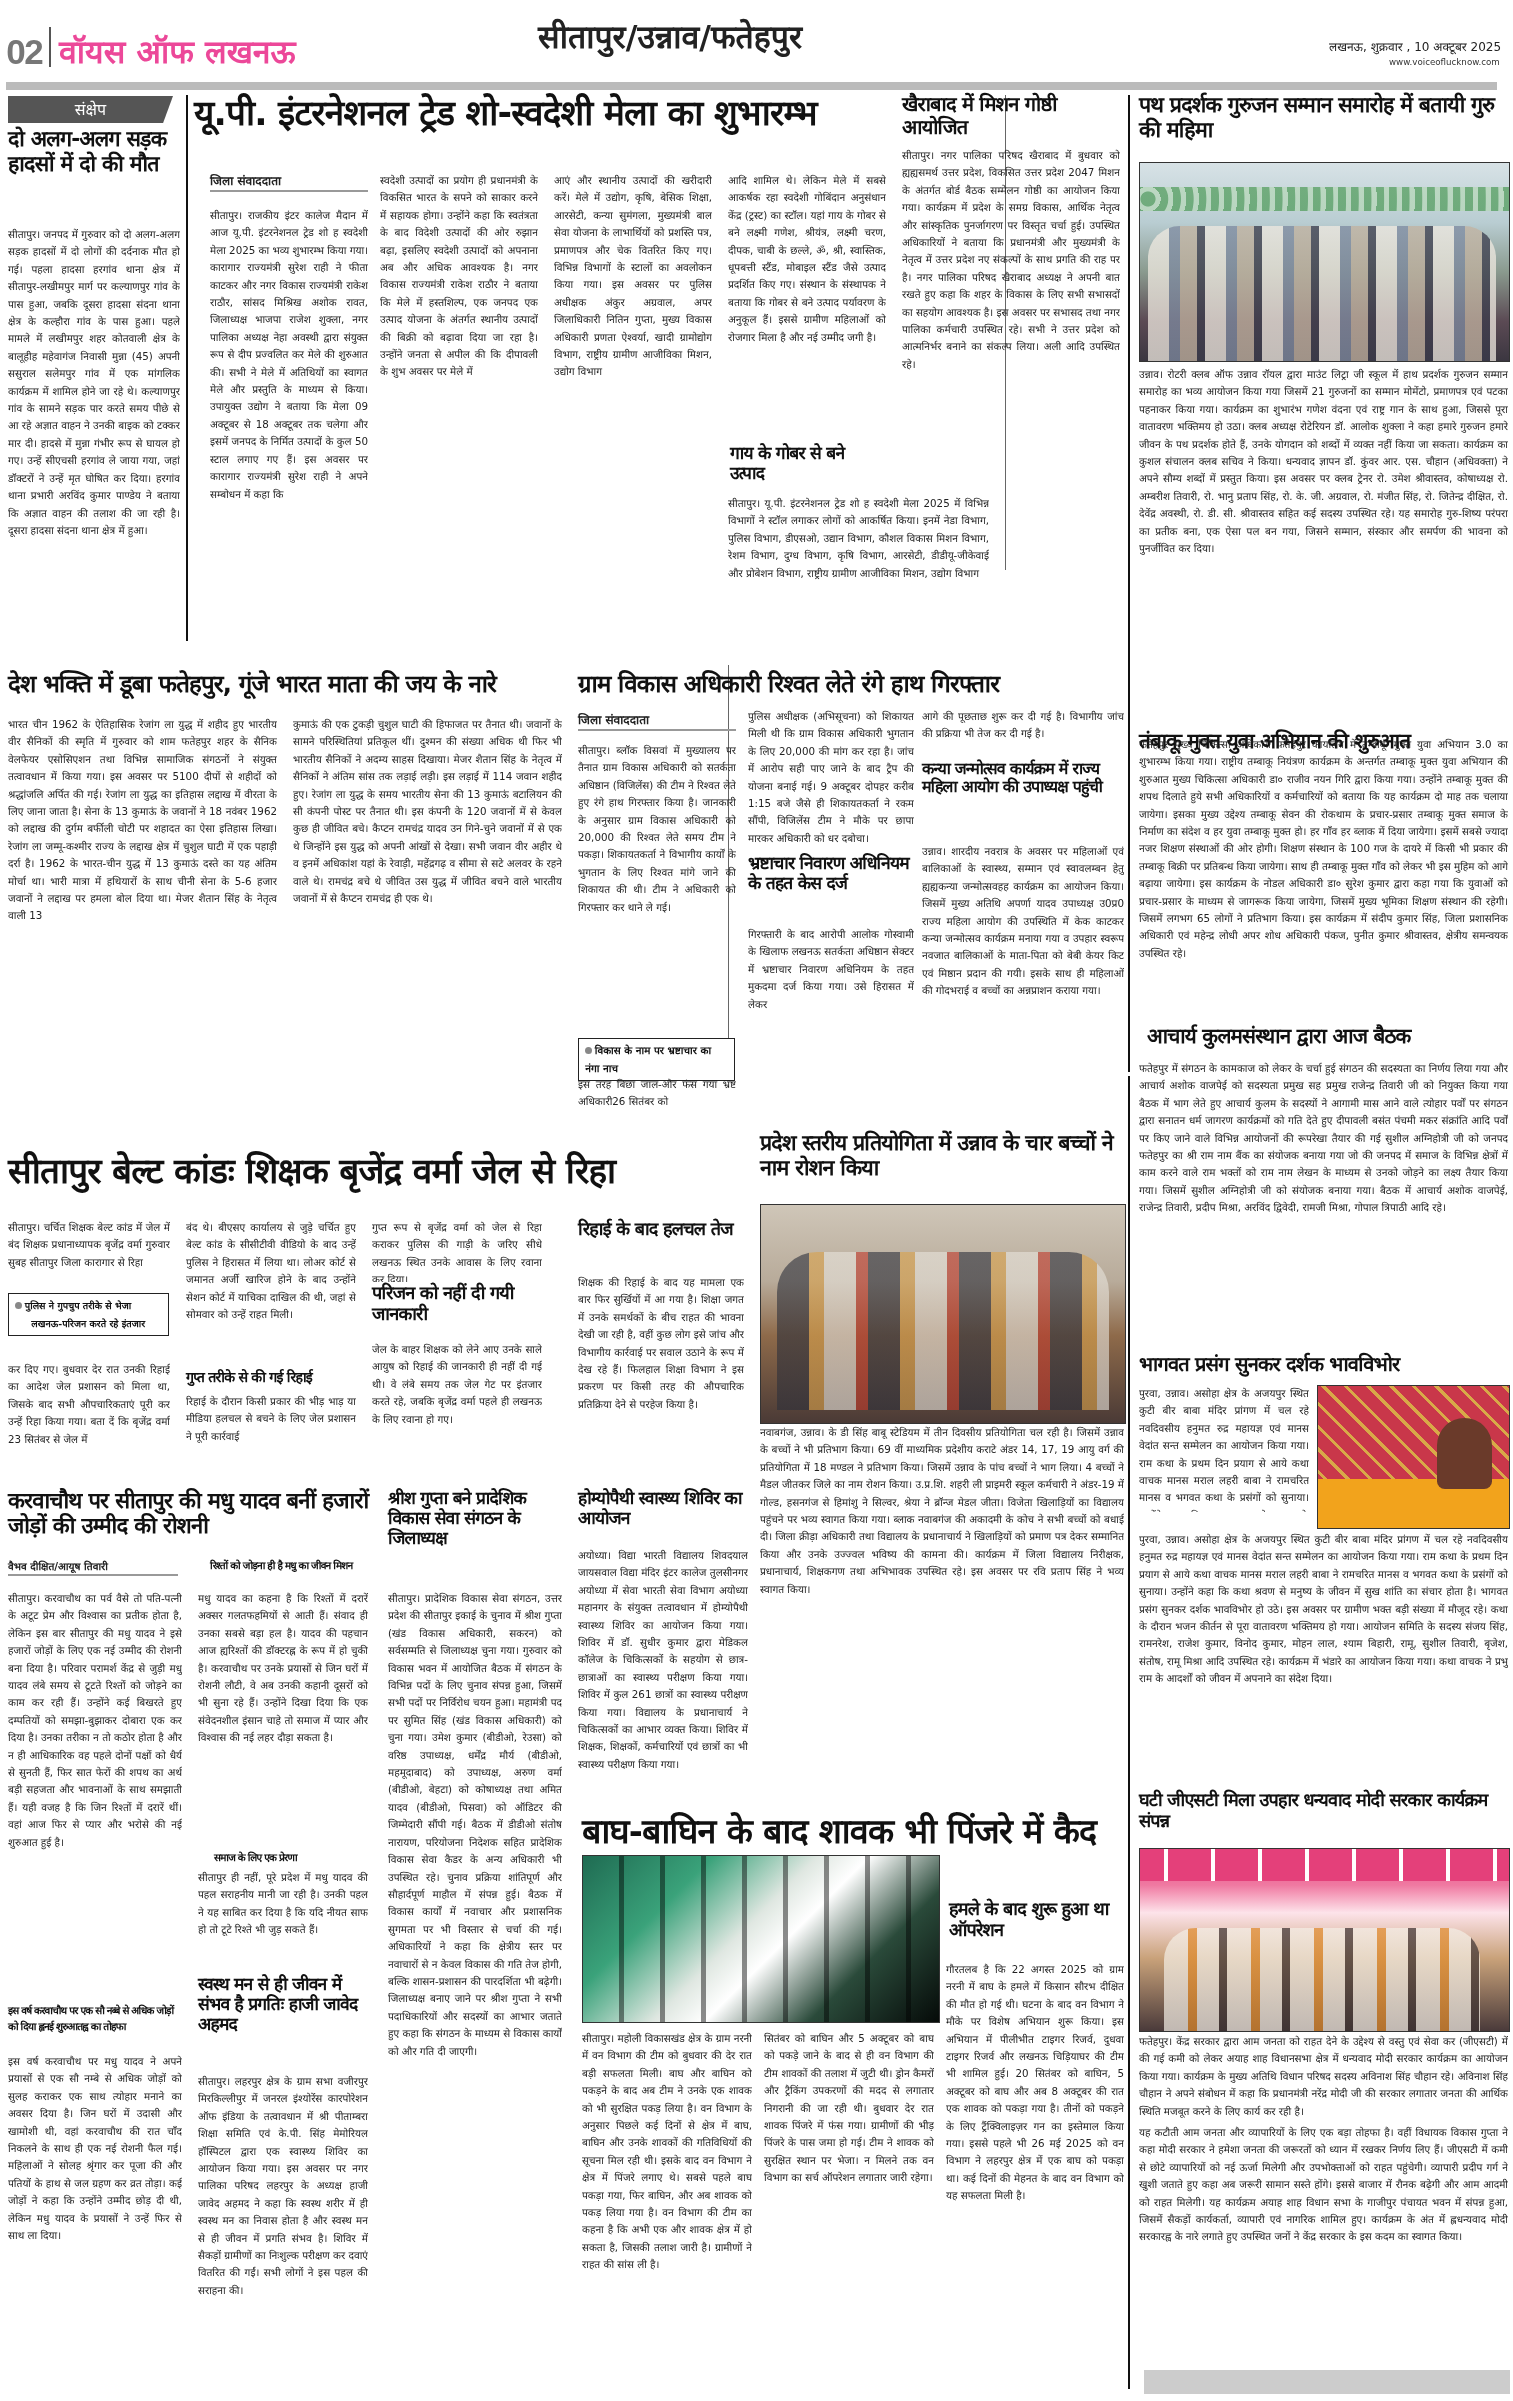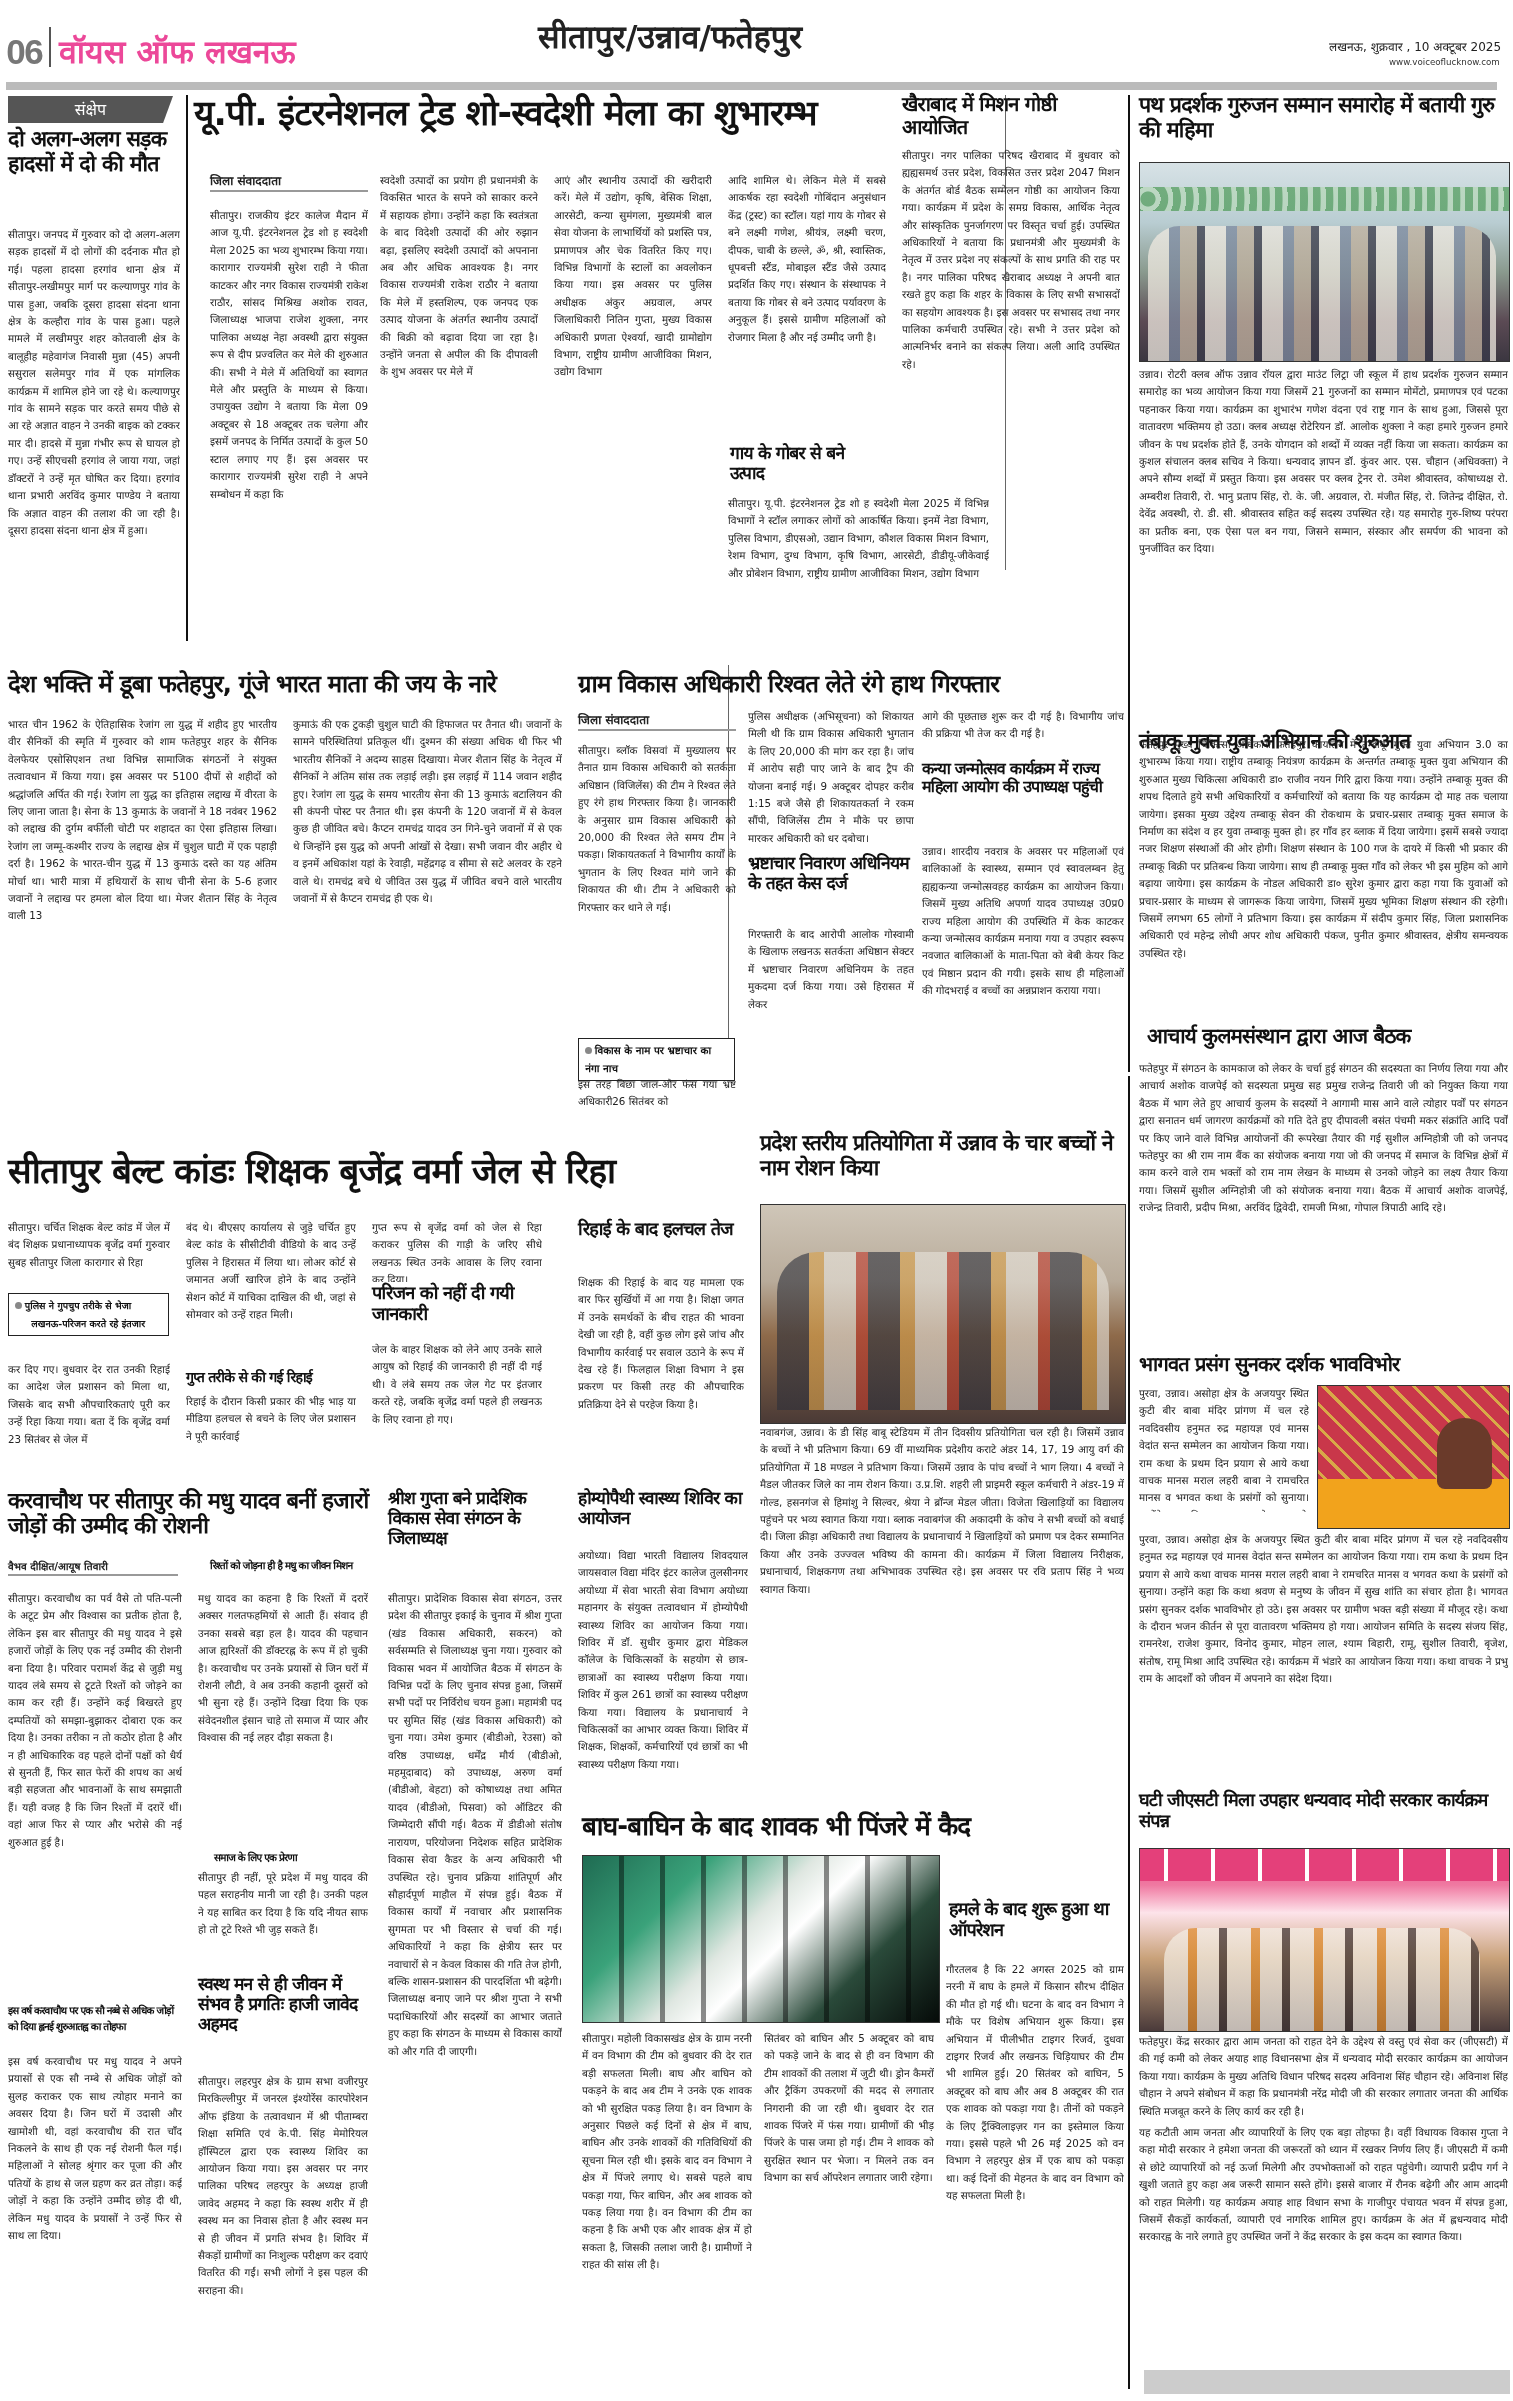--- a/index.html
+++ b/index.html
@@ -21,21 +21,21 @@
   .sankshep{left:8px;top:96px;width:165px;height:27px;background:#555;color:#fff;font-size:16px;text-align:center;line-height:27px;clip-path:polygon(0 0,100% 0,94% 100%,0 100%);}
   .byline{position:absolute;font-size:12px;font-weight:bold;color:#222;border-bottom:2.4px solid #999;padding-bottom:1px;}
   .photo{position:absolute;overflow:hidden;border:0.8px solid #333;}
   .callout{position:absolute;border:1.6px solid #222;font-size:10.3px;line-height:17.4px;padding:3.2px 6.3px;background:#fff;}
   .dot{display:inline-block;width:7.1px;height:7.1px;border-radius:50%;background:#888;margin-right:2.4px;}
 </style>
 </head>
 <body>
 
 <div class="abs mast">
-  <div class="abs pageno">06</div>
+  <div class="abs pageno">02</div>
   <div class="abs mastsep"></div>
   <div class="abs brand">वॉयस ऑफ लखनऊ</div>
   <div class="abs section">सीतापुर/उन्नाव/फतेहपुर</div>
   <div class="abs dateline">लखनऊ, शुक्रवार , 10 अक्टूबर 2025</div>
   <div class="abs url">www.voiceoflucknow.com</div>
 </div>
 <div class="abs topbar"></div>
 
 <div class="vline" style="left:186px;top:95px;height:546px;"></div>
 <div class="vline" style="left:1005px;top:95px;height:475px;width:0.8px;background:#666;"></div>
@@ -165,21 +165,21 @@
   <div class="hl" style="left:388px;top:1488px;width:174px;font-size:17.4px;">श्रीश गुप्ता बने प्रादेशिक विकास सेवा संगठन के जिलाध्यक्ष</div>
   <div class="col" style="left:388px;top:1590px;width:174px;height:799px;">सीतापुर। प्रादेशिक विकास सेवा संगठन, उत्तर प्रदेश की सीतापुर इकाई के चुनाव में श्रीश गुप्ता (खंड विकास अधिकारी, सकरन) को सर्वसम्मति से जिलाध्यक्ष चुना गया। गुरुवार को विकास भवन में आयोजित बैठक में संगठन के विभिन्न पदों के लिए चुनाव संपन्न हुआ, जिसमें सभी पदों पर निर्विरोध चयन हुआ। महामंत्री पद पर सुमित सिंह (खंड विकास अधिकारी) को चुना गया। उमेश कुमार (बीडीओ, रेउसा) को वरिष्ठ उपाध्यक्ष, धर्मेंद्र मौर्य (बीडीओ, महमूदाबाद) को उपाध्यक्ष, अरुण वर्मा (बीडीओ, बेहटा) को कोषाध्यक्ष तथा अमित यादव (बीडीओ, पिसवा) को ऑडिटर की जिम्मेदारी सौंपी गई। बैठक में डीडीओ संतोष नारायण, परियोजना निदेशक सहित प्रादेशिक विकास सेवा कैडर के अन्य अधिकारी भी उपस्थित रहे। चुनाव प्रक्रिया शांतिपूर्ण और सौहार्दपूर्ण माहौल में संपन्न हुई। बैठक में विकास कार्यों में नवाचार और प्रशासनिक सुगमता पर भी विस्तार से चर्चा की गई। अधिकारियों ने कहा कि क्षेत्रीय स्तर पर नवाचारों से न केवल विकास की गति तेज होगी, बल्कि शासन-प्रशासन की पारदर्शिता भी बढ़ेगी। जिलाध्यक्ष बनाए जाने पर श्रीश गुप्ता ने सभी पदाधिकारियों और सदस्यों का आभार जताते हुए कहा कि संगठन के माध्यम से विकास कार्यों को और गति दी जाएगी।</div>
 </section>
 
 <section>
   <div class="hl" style="left:578px;top:1488px;width:170px;font-size:17.4px;">होम्योपैथी स्वास्थ्य शिविर का आयोजन</div>
   <div class="col" style="left:578px;top:1547px;width:170px;height:245px;">अयोध्या। विद्या भारती विद्यालय शिवदयाल जायसवाल विद्या मंदिर इंटर कालेज तुलसीनगर अयोध्या में सेवा भारती सेवा विभाग अयोध्या महानगर के संयुक्त तत्वावधान में होम्योपैथी स्वास्थ्य शिविर का आयोजन किया गया। शिविर में डॉ. सुधीर कुमार द्वारा मेडिकल कॉलेज के चिकित्सकों के सहयोग से छात्र-छात्राओं का स्वास्थ्य परीक्षण किया गया। शिविर में कुल 261 छात्रों का स्वास्थ्य परीक्षण किया गया। विद्यालय के प्रधानाचार्य ने चिकित्सकों का आभार व्यक्त किया। शिविर में शिक्षक, शिक्षकों, कर्मचारियों एवं छात्रों का भी स्वास्थ्य परीक्षण किया गया।</div>
 </section>
 
 <section>
-  <div class="hl" style="left:582px;top:1812px;width:542px;font-size:26px;">बाघ-बाघिन के बाद शावक भी पिंजरे में कैद</div>
+  <div class="hl" style="left:582px;top:1812px;width:542px;font-size:34px;">बाघ-बाघिन के बाद शावक भी पिंजरे में कैद</div>
   <div class="photo" style="left:582px;top:1855px;width:356px;height:166px;background:linear-gradient(135deg,#1f6b52 0%,#3aa27a 25%,#dfe7e1 45%,#ffffff 55%,#2a4a3a 75%,#050a08 100%);">
     <div style="position:absolute;left:0;top:0;width:100%;height:100%;background:repeating-linear-gradient(90deg,transparent 0 36px,rgba(0,0,0,.45) 36px 41px);"></div>
   </div>
   <div class="col" style="left:582px;top:2030px;width:170px;height:360px;">सीतापुर। महोली विकासखंड क्षेत्र के ग्राम नरनी में वन विभाग की टीम को बुधवार की देर रात बड़ी सफलता मिली। बाघ और बाघिन को पकड़ने के बाद अब टीम ने उनके एक शावक को भी सुरक्षित पकड़ लिया है। वन विभाग के अनुसार पिछले कई दिनों से क्षेत्र में बाघ, बाघिन और उनके शावकों की गतिविधियों की सूचना मिल रही थी। इसके बाद वन विभाग ने क्षेत्र में पिंजरे लगाए थे। सबसे पहले बाघ पकड़ा गया, फिर बाघिन, और अब शावक को पकड़ लिया गया है। वन विभाग की टीम का कहना है कि अभी एक और शावक क्षेत्र में हो सकता है, जिसकी तलाश जारी है। ग्रामीणों ने राहत की सांस ली है।</div>
   <div class="col" style="left:764px;top:2030px;width:170px;height:360px;">सितंबर को बाघिन और 5 अक्टूबर को बाघ को पकड़े जाने के बाद से ही वन विभाग की टीम शावकों की तलाश में जुटी थी। ड्रोन कैमरों और ट्रैकिंग उपकरणों की मदद से लगातार निगरानी की जा रही थी। बुधवार देर रात शावक पिंजरे में फंस गया। ग्रामीणों की भीड़ पिंजरे के पास जमा हो गई। टीम ने शावक को सुरक्षित स्थान पर भेजा। न मिलने तक वन विभाग का सर्च ऑपरेशन लगातार जारी रहेगा।</div>
   <div class="hl" style="left:949px;top:1899px;width:174px;font-size:18px;">हमले के बाद शुरू हुआ था ऑपरेशन</div>
   <div class="col" style="left:946px;top:1961px;width:178px;height:427px;">गौरतलब है कि 22 अगस्त 2025 को ग्राम नरनी में बाघ के हमले में किसान सौरभ दीक्षित की मौत हो गई थी। घटना के बाद वन विभाग ने मौके पर विशेष अभियान शुरू किया। इस अभियान में पीलीभीत टाइगर रिजर्व, दुधवा टाइगर रिजर्व और लखनऊ चिड़ियाघर की टीम भी शामिल हुई। 20 सितंबर को बाघिन, 5 अक्टूबर को बाघ और अब 8 अक्टूबर की रात एक शावक को पकड़ा गया है। तीनों को पकड़ने के लिए ट्रैंक्विलाइज़र गन का इस्तेमाल किया गया। इससे पहले भी 26 मई 2025 को वन विभाग ने लहरपुर क्षेत्र में एक बाघ को पकड़ा था। कई दिनों की मेहनत के बाद वन विभाग को यह सफलता मिली है।</div>
 </section>
 
 <section>

